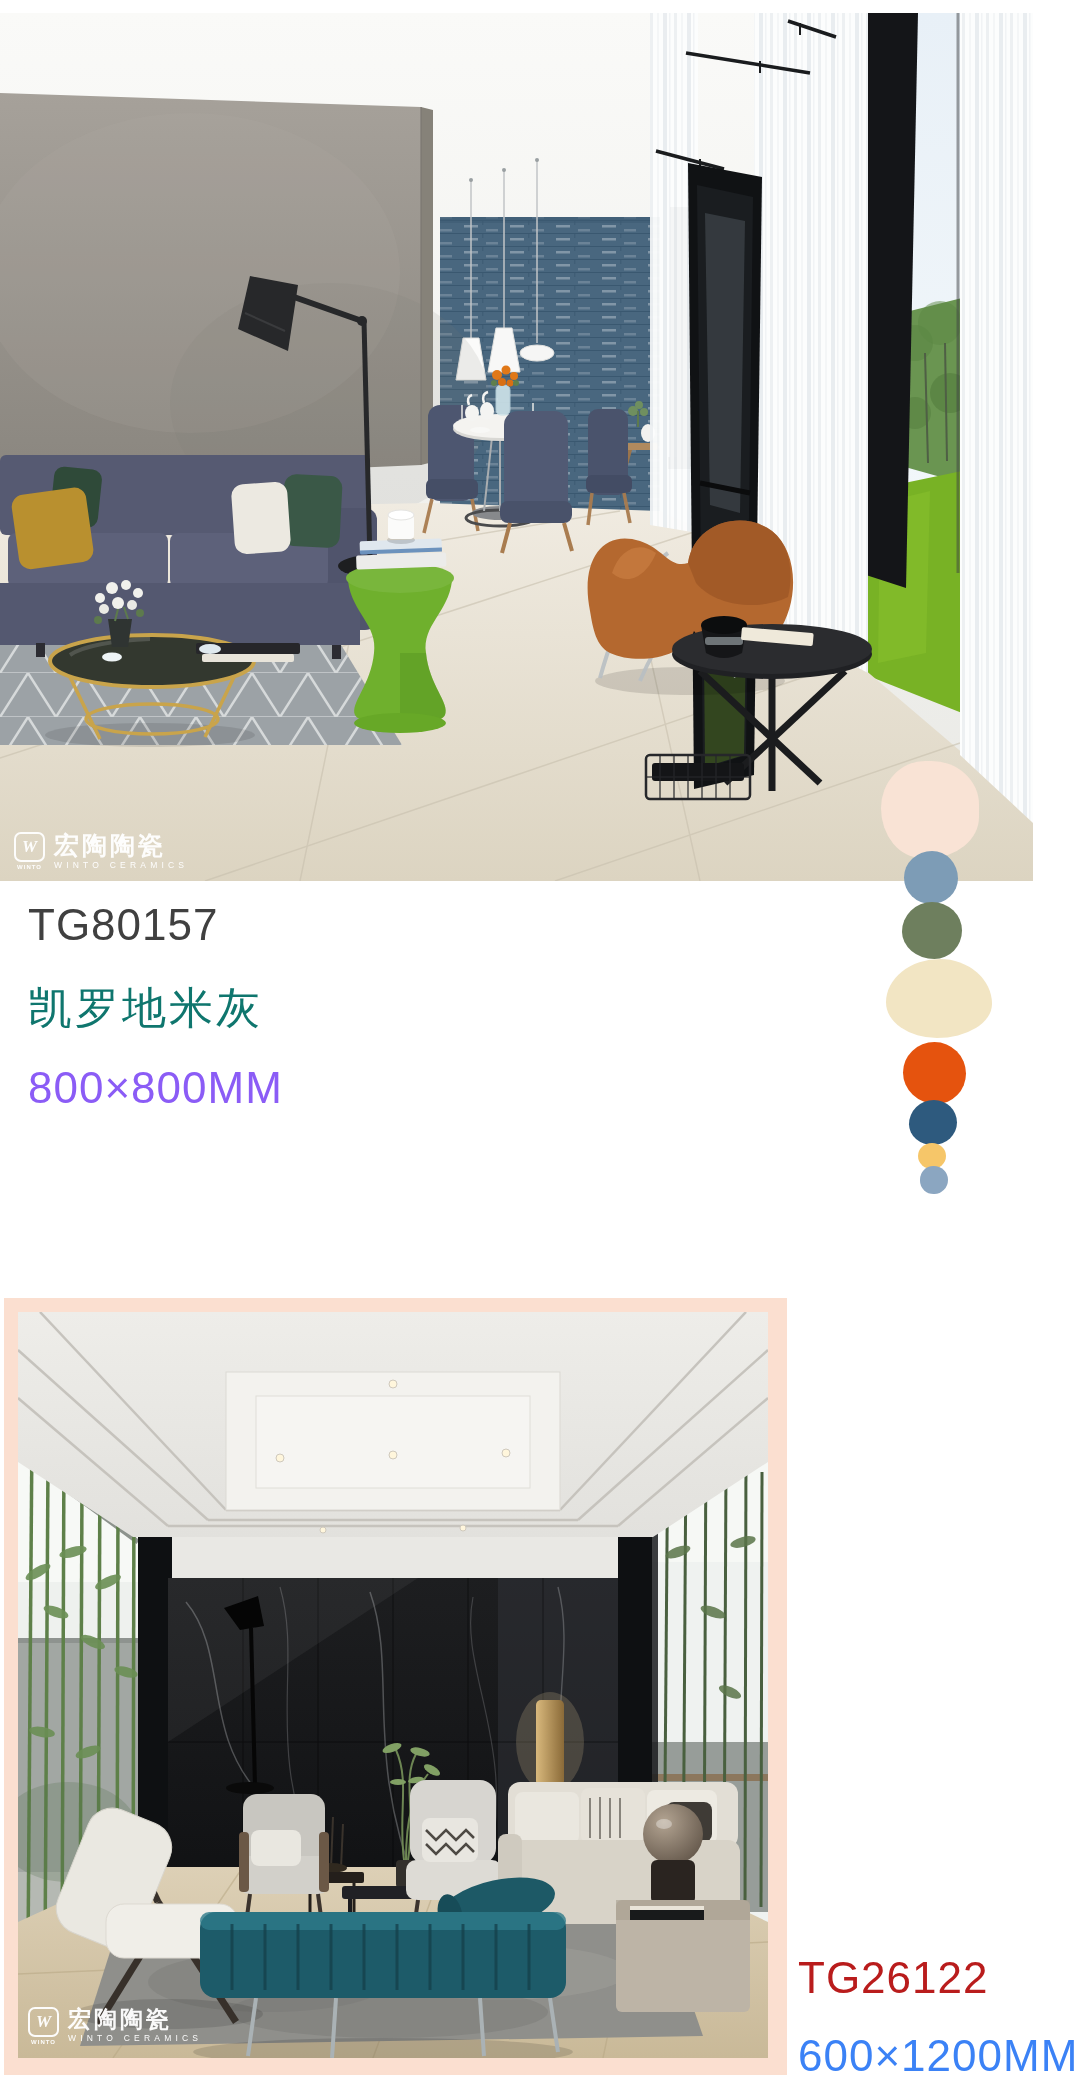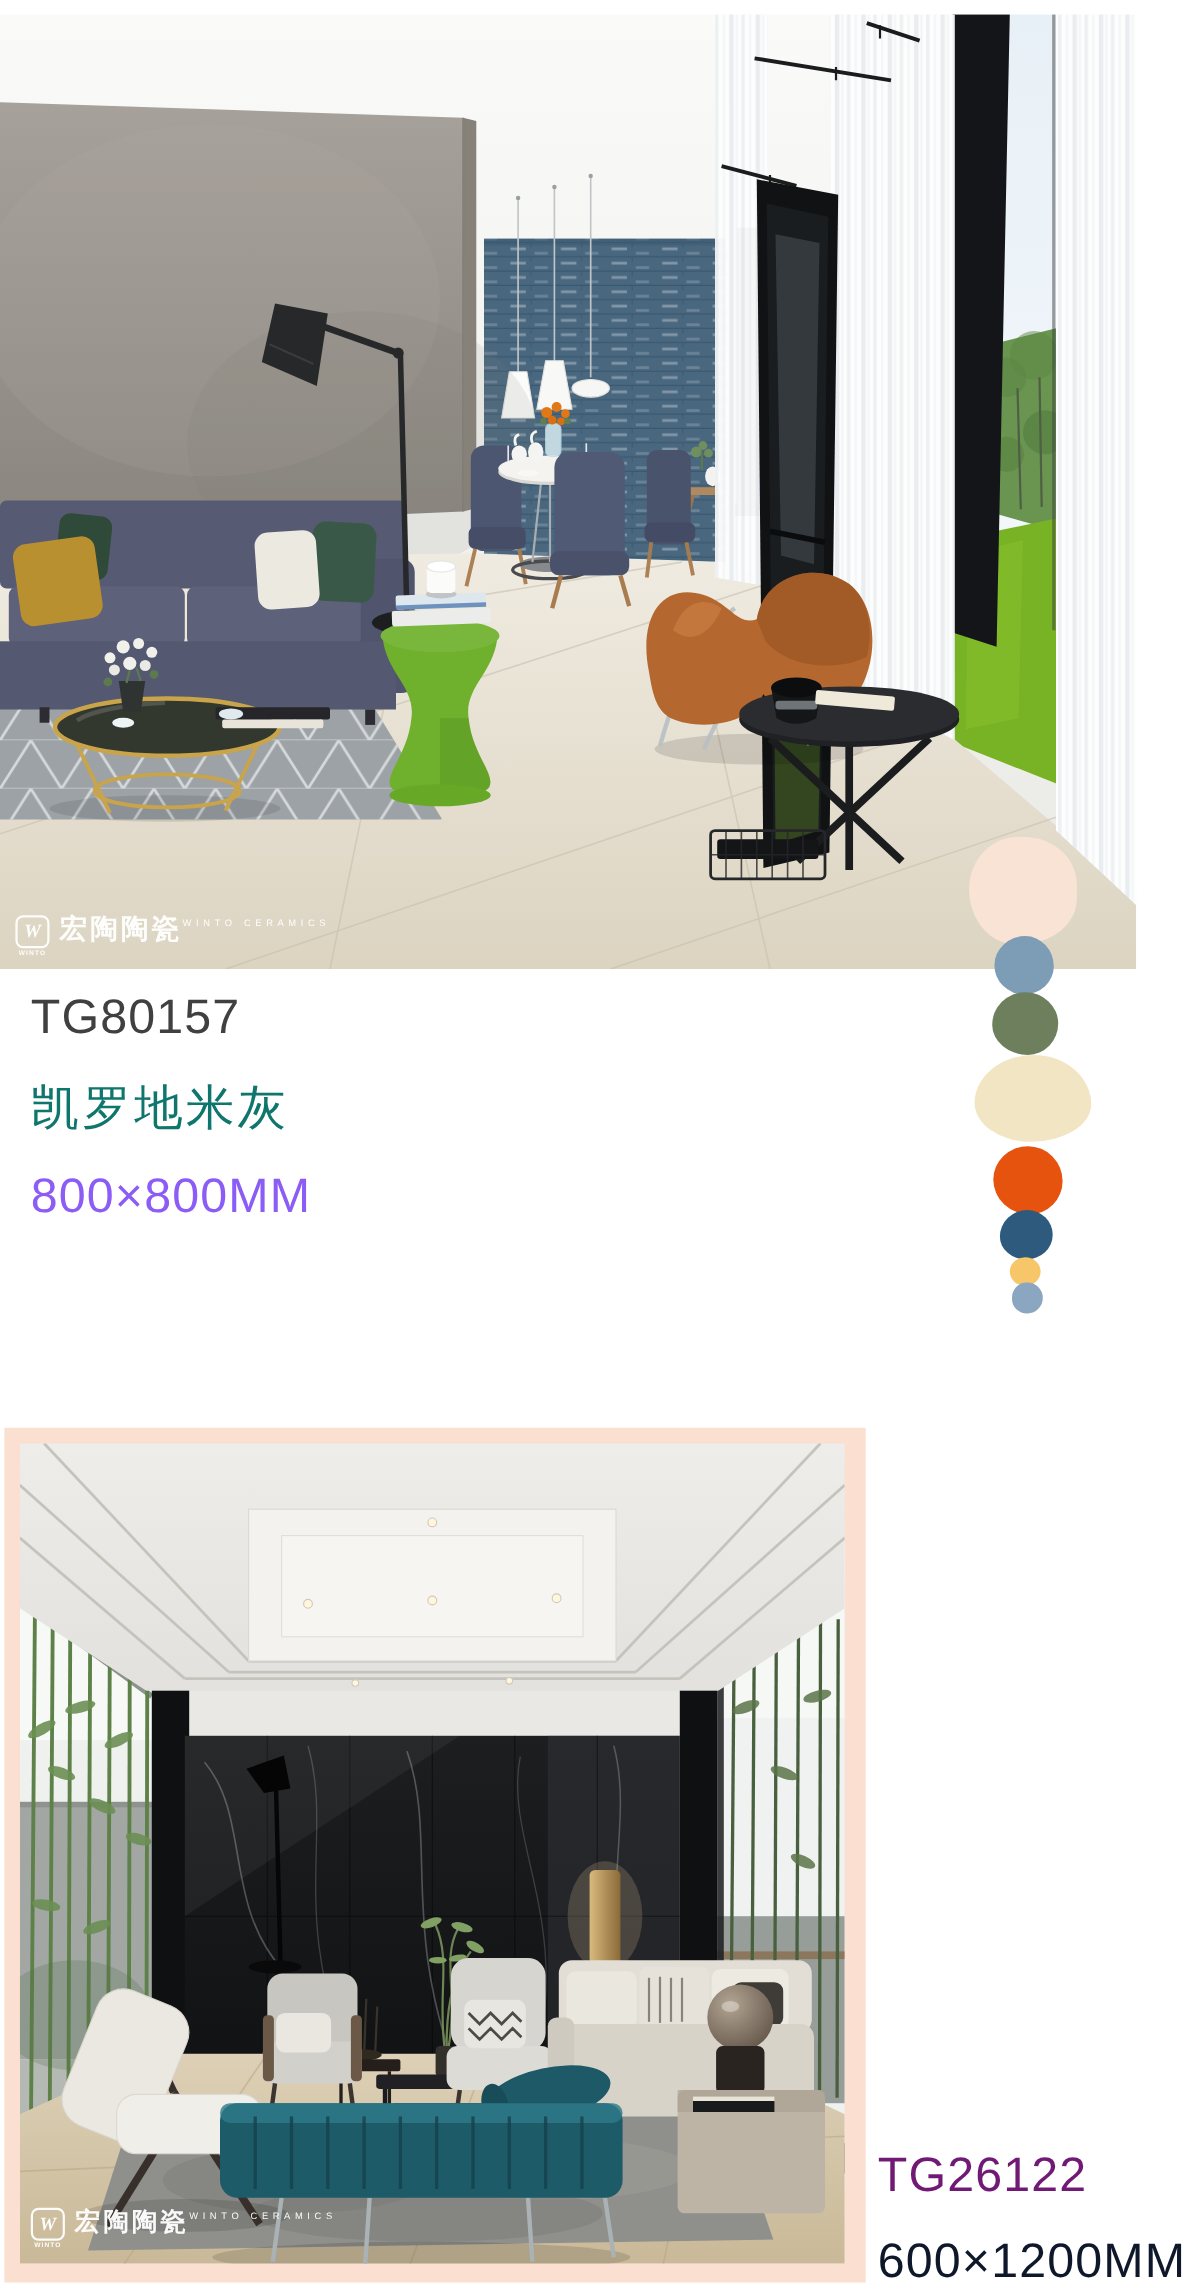--- a/index.html
+++ b/index.html
@@ -32,21 +32,21 @@
   .dot-7{left:918px;top:1143px;width:28px;height:26px;border-radius:50%}
   .dot-8{left:920px;top:1166px;width:28px;height:28px;border-radius:48% 52% 50% 50%/50% 50% 52% 48%}
   
   .logo{position:absolute;left:14px;bottom:10px;display:flex;align-items:flex-start;gap:9px;
         color:#fff;opacity:.96;z-index:4}
   .logo-mark{display:flex;flex-direction:column;align-items:center}
   .logo-mark-box{width:27px;height:26px;border:2px solid #fff;border-radius:7px;
         display:flex;align-items:center;justify-content:center;
         font:italic 700 17px "Liberation Serif",serif}
   .logo-mark-caption{font-size:6px;font-weight:700;letter-spacing:1px;margin-top:2px;line-height:1.2}
-  .logo-text{display:flex;flex-direction:row}
+  .logo-text{display:flex;flex-direction:column}
   .logo-zh{font-size:25px;font-weight:700;letter-spacing:3px;line-height:1.05}
   .logo-en{font-size:8.5px;letter-spacing:4.2px;margin-top:2px}
   .photo2 .logo{left:10px;bottom:12px}
   .photo2 .logo-zh{font-size:23px}
 </style>
 </head>
 <body style="background: rgb(255, 255, 255);">
 
 <div class="page">
 
@@ -662,16 +662,16 @@
             <div class="logo-mark-caption">WINTO</div>
           </div>
           <div class="logo-text">
             <div class="logo-zh">宏陶陶瓷</div>
             <div class="logo-en">WINTO CERAMICS</div>
           </div>
         </div>
       </div>
     </div>
 
-    <div class="caption cap2-code" style="color: #701a75;">TG26122</div>
-    <div class="caption cap2-size" style="color: #0f172a;">600×1200MM</div>
+    <div class="caption cap2-code" style="color: #b91c1c;">TG26122</div>
+    <div class="caption cap2-size" style="color: #3b82f6;">600×1200MM</div>
   </section>
 </div>
 
 </body></html>

